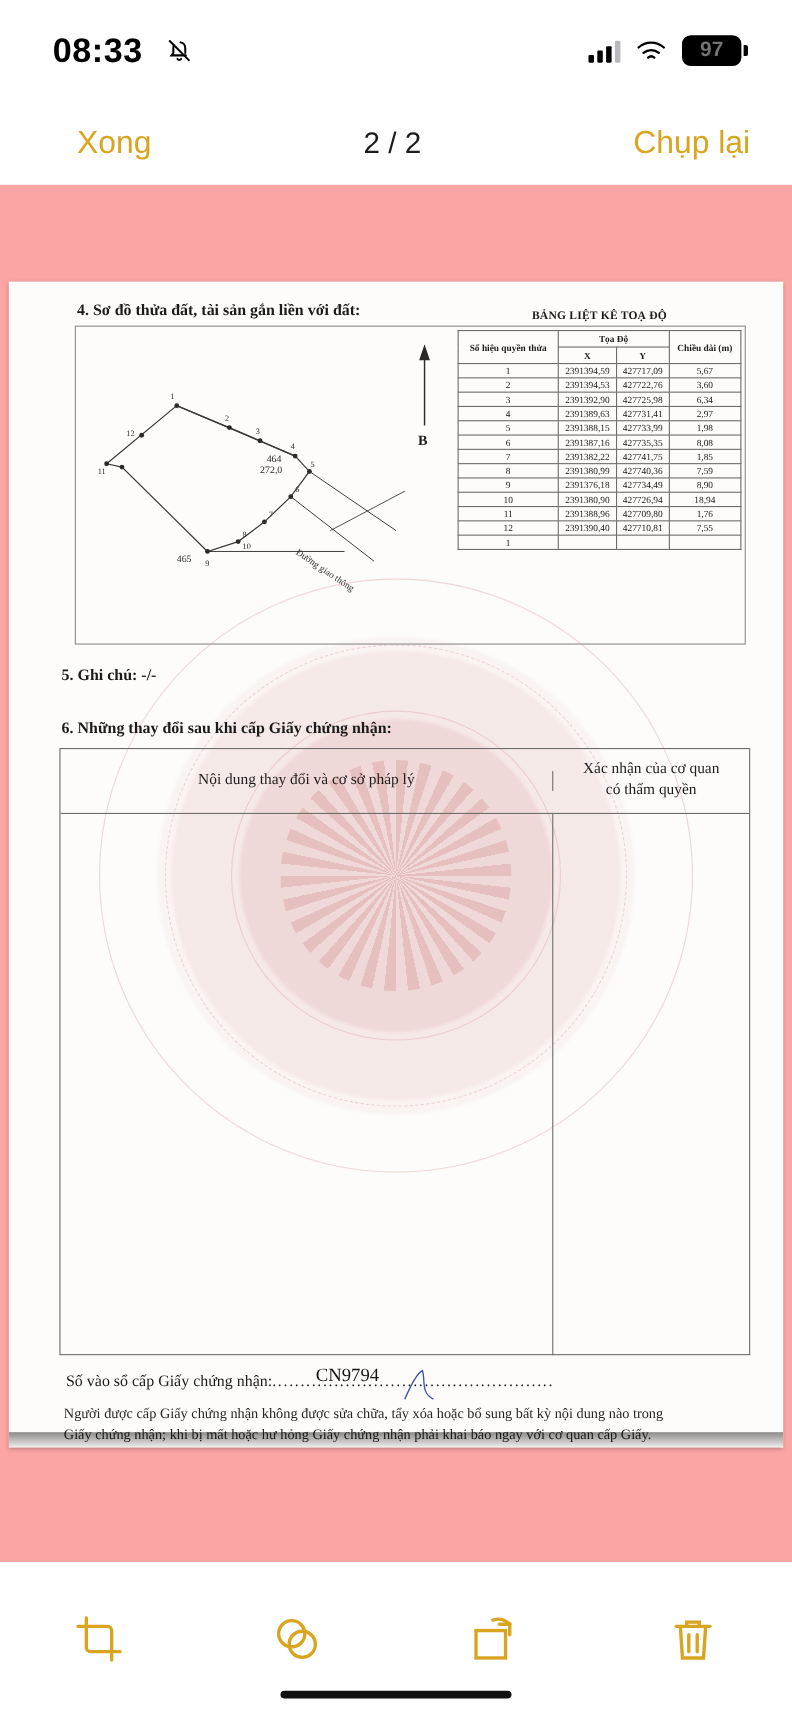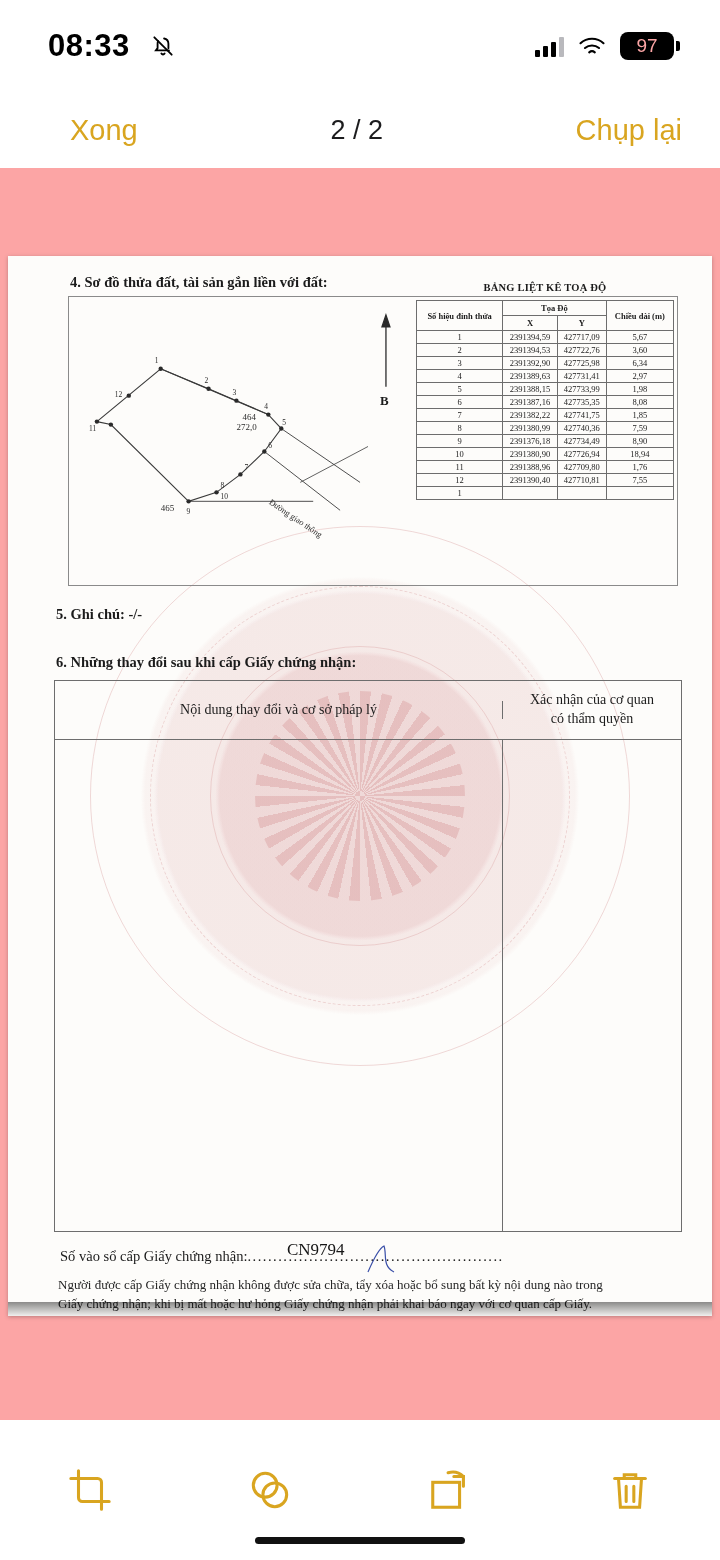--- a/index.html
+++ b/index.html
@@ -20,21 +20,21 @@
   .sb-time { font-size: 31px; font-weight: 600; color: #000; letter-spacing: .5px; }
   .sb-right { display: flex; align-items: center; gap: 14px; }
   .bars { display: flex; align-items: flex-end; gap: 3px; height: 21px; }
   .bars i { display: block; width: 5px; background: #000; border-radius: 1px; }
   .bars i:nth-child(1) { height: 7px; }
   .bars i:nth-child(2) { height: 11px; }
   .bars i:nth-child(3) { height: 15px; }
   .bars i:nth-child(4) { height: 20px; background: #b9b9bd; }
   .battery {
     width: 54px; height: 28px; border-radius: 8px; background: #000;
-    color: #fca5a5; font-size: 19px; font-weight: 400;
+    color: #737373; font-size: 19px; font-weight: 700;
     display: flex; align-items: center; justify-content: center; position: relative;
   }
   .battery::after {
     content: ""; position: absolute; right: -6px; top: 9px;
     width: 4px; height: 10px; background: #000; border-radius: 0 2px 2px 0;
   }
 
   
   .navbar {
     height: 76px; display: flex; align-items: center; justify-content: space-between;
@@ -257,21 +257,21 @@
               <polygon points="318,18 314,30 322,30"></polygon>
             </g>
             <text x="312" y="108" font-family="Liberation Serif, serif" font-size="13" font-weight="bold" fill="#1b1b1b">B</text>
           </svg>
         </div>
 
         <div class="coord-title">BẢNG LIỆT KÊ TOẠ ĐỘ</div>
         <table class="coord">
           <thead>
             <tr class="hdr">
-              <th rowspan="2">Số hiệu đỉnh thửa</th>
+              <th rowspan="2">Số hiệu quyền thửa</th>
               <th colspan="2">Tọa Độ</th>
               <th rowspan="2">Chiều dài (m)</th>
             </tr>
             <tr class="hdr">
               <th>X</th>
               <th>Y</th>
             </tr>
           </thead>
           <tbody id="coord-body">
               <tr>

